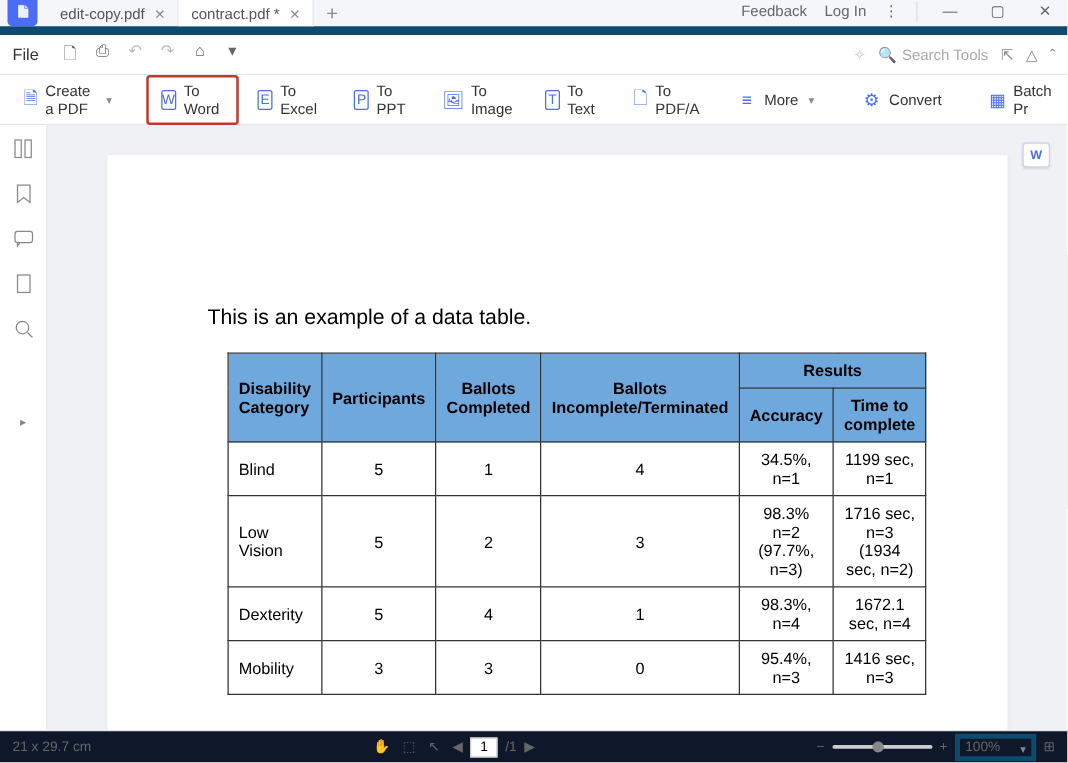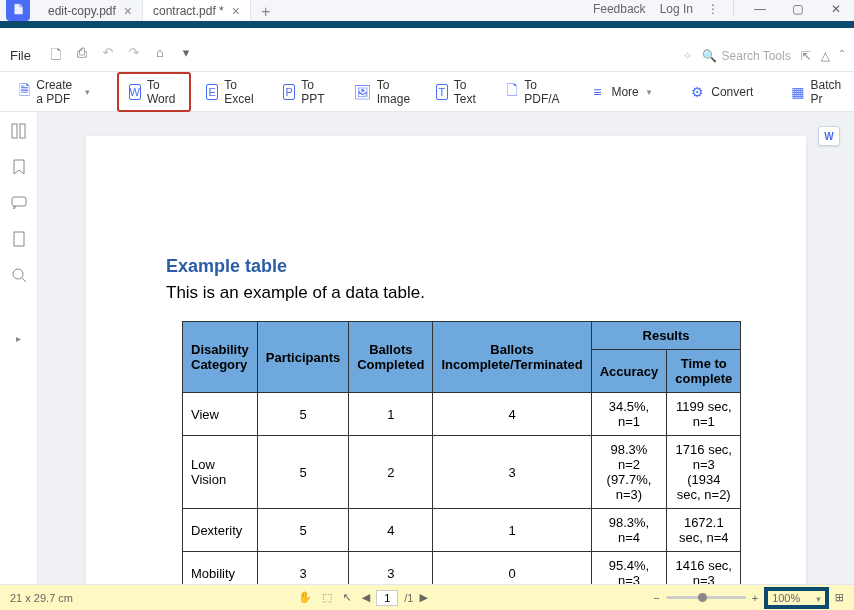--- a/index.html
+++ b/index.html
@@ -6,21 +6,21 @@
 body { width: 854px; height: 610px; background: #fff; overflow: hidden; display: flex; flex-direction: column; }
 .titlebar { height: 28px; background: #f5f6fa; display: flex; align-items: flex-end; font-size: 12px; border-bottom: 7px solid #0c4a6e; }
 .app-icon { width: 24px; height: 24px; background: #4a6cf7; border-radius: 4px; margin: 0 8px 0 6px; display: flex; align-items: center; justify-content: center; }
 .app-icon svg { width: 14px; height: 14px; fill: #fff; }
 .tab { display: flex; align-items: center; padding: 0 10px; height: 100%; border-right: 1px solid #e4e6ef; color: #555; gap: 8px; }
 .tab.active { background: #fff; }
 .tab-close { color: #888; font-size: 14px; cursor: pointer; }
 .tab-add { padding: 0 10px; color: #888; font-size: 16px; cursor: pointer; }
 .titlebar-right { margin-left: auto; display: flex; align-items: center; gap: 14px; padding-right: 6px; color: #666; }
 .win-btn { width: 24px; height: 24px; display: flex; align-items: center; justify-content: center; color: #666; font-size: 12px; }
-.menubar { height: 32px; display: flex; align-items: center; border-bottom: 1px solid #e4e6ef; font-size: 13px; margin-top: 12px; }
+.menubar { height: 32px; display: flex; align-items: center; border-bottom: 1px solid #e4e6ef; font-size: 13px; }
 .file-menu { padding: 0 10px; color: #333; }
 .quick-icons { display: flex; gap: 8px; padding: 0 6px; color: #666; }
 .quick-icons span { width: 18px; text-align: center; }
 .menu-tabs { display: flex; gap: 18px; margin-left: 20px; }
 .menu-tab { color: #333; padding: 4px 2px; }
 .menu-tab.active { color: #4a6cf7; border-bottom: 2px solid #4a6cf7; }
 .menubar-right { margin-left: auto; display: flex; align-items: center; gap: 10px; padding-right: 10px; color: #888; font-size: 12px; }
 .search-box { display: flex; align-items: center; gap: 4px; color: #aaa; }
 .toolbar { height: 40px; display: flex; align-items: center; border-bottom: 1px solid #e4e6ef; font-size: 12px; padding: 0 8px; gap: 4px; }
 .tool-btn { display: flex; align-items: center; gap: 6px; padding: 4px 10px; border: 1px solid transparent; border-radius: 3px; color: #333; }
@@ -34,21 +34,21 @@
 .sidebar-icon { width: 18px; height: 18px; display: flex; align-items: center; justify-content: center; }
 .sidebar-chevron { margin-top: auto; margin-bottom: 240px; font-size: 10px; color: #888; cursor: pointer; }
 .doc-area { flex: 1; display: flex; justify-content: center; padding: 24px 0 0 0; overflow: hidden; position: relative; }
 .page { width: 720px; background: #fff; box-shadow: 0 1px 4px rgba(0,0,0,.08); padding: 120px 80px 40px 80px; position: relative; }
 .doc-title { color: #2a5ca8; font-weight: 600; font-size: 18px; margin-bottom: 6px; }
 .doc-sub { font-size: 17px; margin-bottom: 18px; }
 .data-table { border-collapse: collapse; width: 540px; margin-left: 16px; }
 .data-table th, .data-table td { border: 1px solid #333; padding: 6px 8px; font-size: 13px; text-align: center; vertical-align: middle; }
 .data-table th { background: #6fa8dc; font-weight: 600; }
 .data-table th.left, .data-table td.left { text-align: left; }
-.statusbar { height: 26px; border-top: 1px solid #e4e6ef; display: flex; align-items: center; font-size: 11px; color: #666; padding: 0 10px; gap: 10px; background: #fef9c3; }
+.statusbar { height: 26px; border-top: 1px solid #e4e6ef; display: flex; align-items: center; font-size: 11px; color: #666; padding: 0 10px; gap: 10px; background: #0f172a; }
 .statusbar .spacer { flex: 1; }
 .page-nav { display: flex; align-items: center; gap: 6px; }
 .page-input { width: 22px; height: 16px; border: 1px solid #ccc; text-align: center; font-size: 11px; }
 .zoom { display: flex; align-items: center; gap: 6px; }
 .zoom-slider { width: 80px; height: 3px; background: #ccc; position: relative; border-radius: 2px; }
 .zoom-thumb { position: absolute; left: 32px; top: -3px; width: 9px; height: 9px; background: #888; border-radius: 50%; }
 .zoom-select { border: 4px solid #0c4a6e; padding: 1px 4px; font-size: 11px; display: flex; align-items: flex-end; gap: 14px; }
 .word-badge { position: absolute; top: 14px; right: 14px; width: 22px; height: 20px; background: #fff; border: 1px solid #c9d4ea; border-radius: 3px; display:flex; align-items:center; justify-content:center; color:#4a6cf7; font-size:10px; font-weight:600; box-shadow: 0 1px 2px rgba(0,0,0,.1);}
 </style>
 </head>
@@ -179,37 +179,36 @@
         <svg width="16" height="16" viewBox="0 0 16 16">
           <circle cx="7" cy="7" r="5" fill="none" stroke="#888"></circle>
           <line x1="11" y1="11" x2="15" y2="15" stroke="#888"></line>
         </svg>
       </div>
     <div class="sidebar-chevron">▸</div>
   </div>
   <div class="doc-area">
     <div class="word-badge">W</div>
     <div class="page">
-      <div class="doc-title">Example table</div>
       <div class="doc-sub">This is an example of a data table.</div>
       <table class="data-table">
         <tbody>
             <tr>
           <th class="left" rowspan="2">Disability Category</th>
           <th rowspan="2">Participants</th>
           <th rowspan="2">Ballots Completed</th>
           <th rowspan="2">Ballots Incomplete/Terminated</th>
           <th colspan="2">Results</th>
         </tr>
         <tr>
           <th>Accuracy</th>
           <th>Time to complete</th>
         </tr>
         <tr>
-          <td class="left">View</td>
+          <td class="left">Blind</td>
           <td>5</td>
           <td>1</td>
           <td>4</td>
           <td>34.5%, n=1</td>
           <td>1199 sec, n=1</td>
         </tr>
         <tr>
           <td class="left">Low Vision</td>
           <td>5</td>
           <td>2</td>

